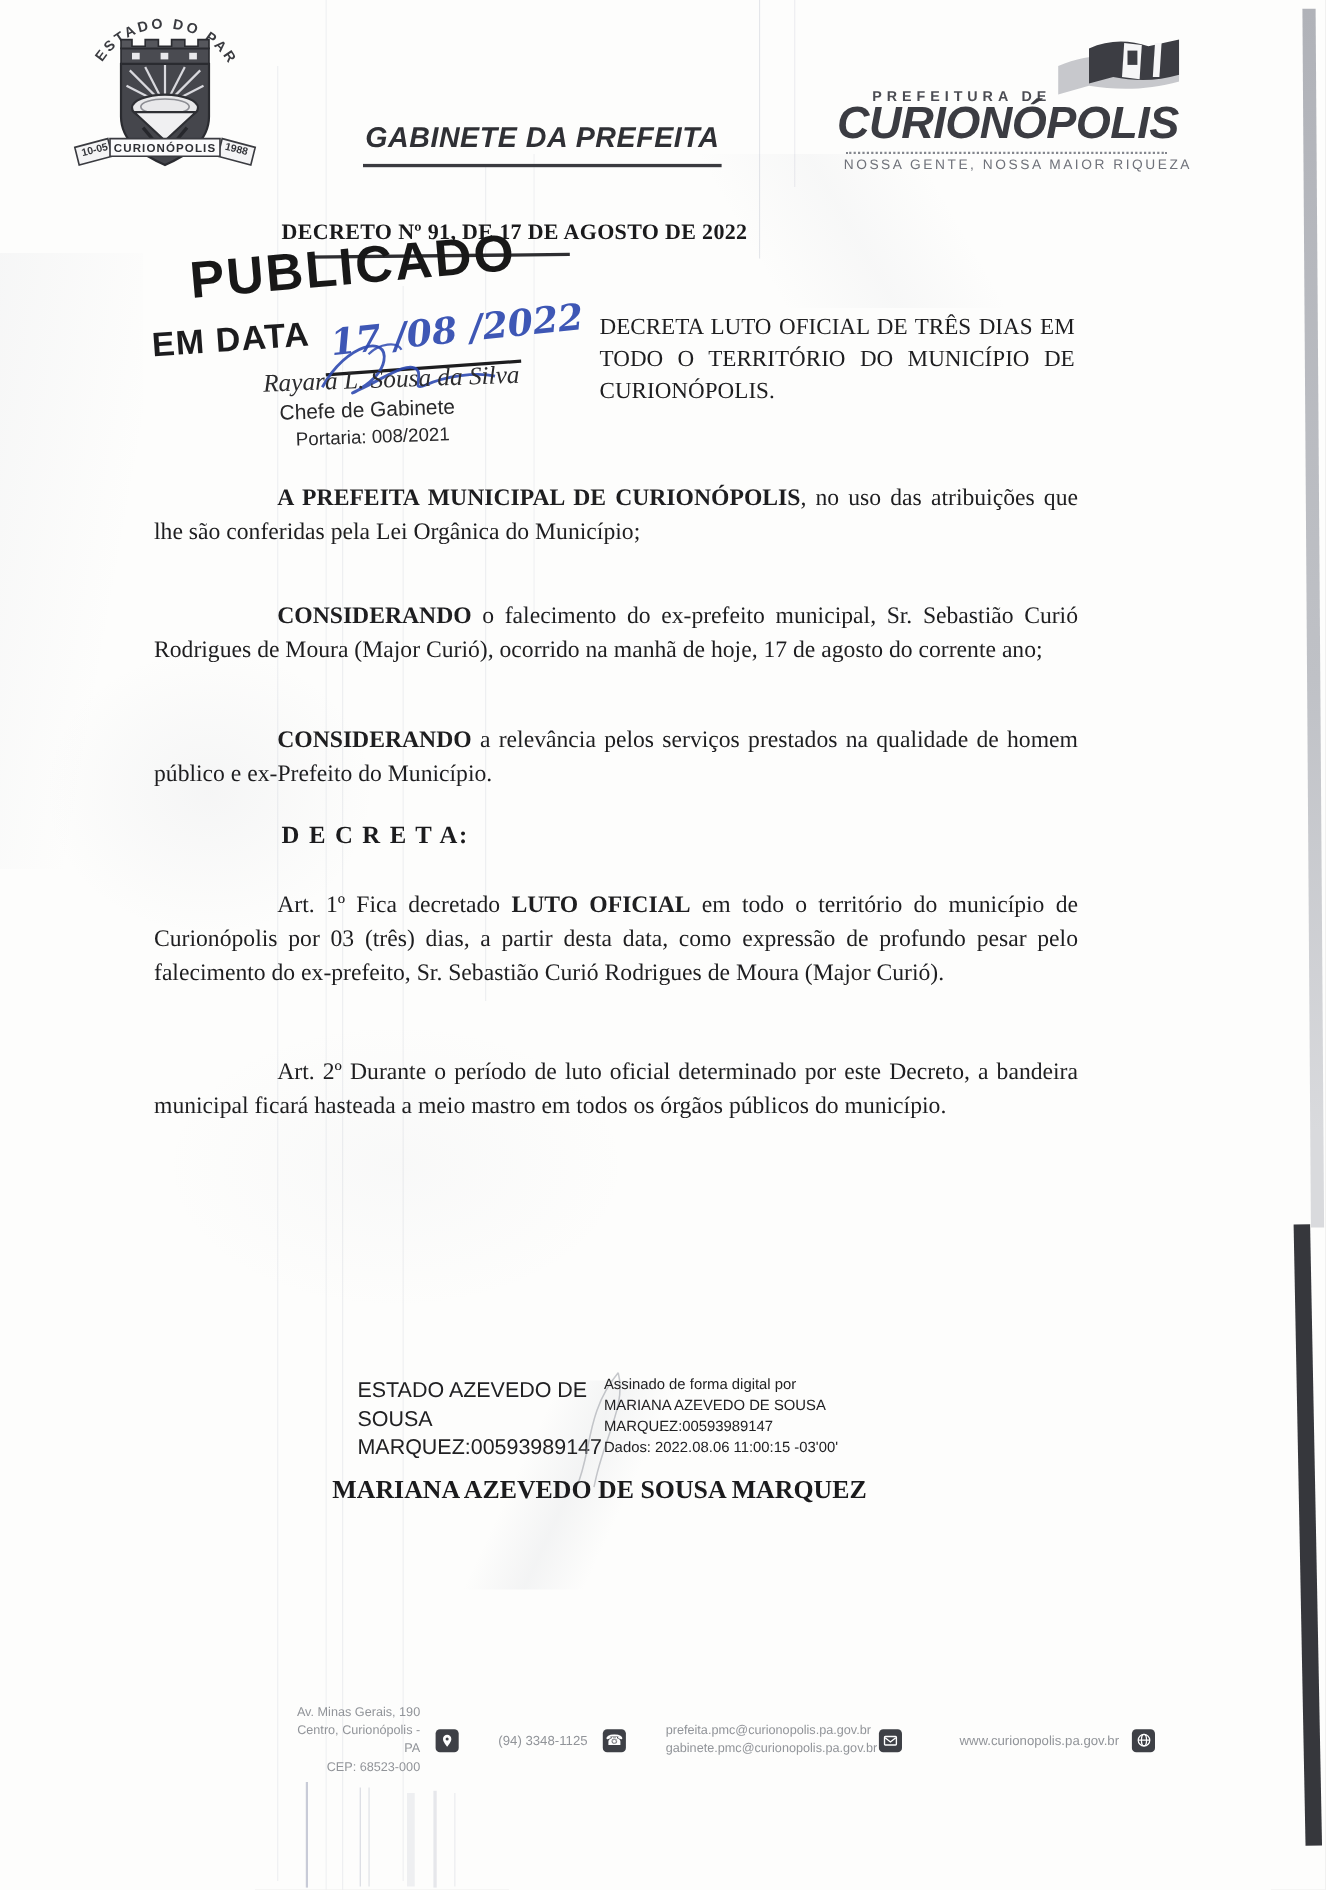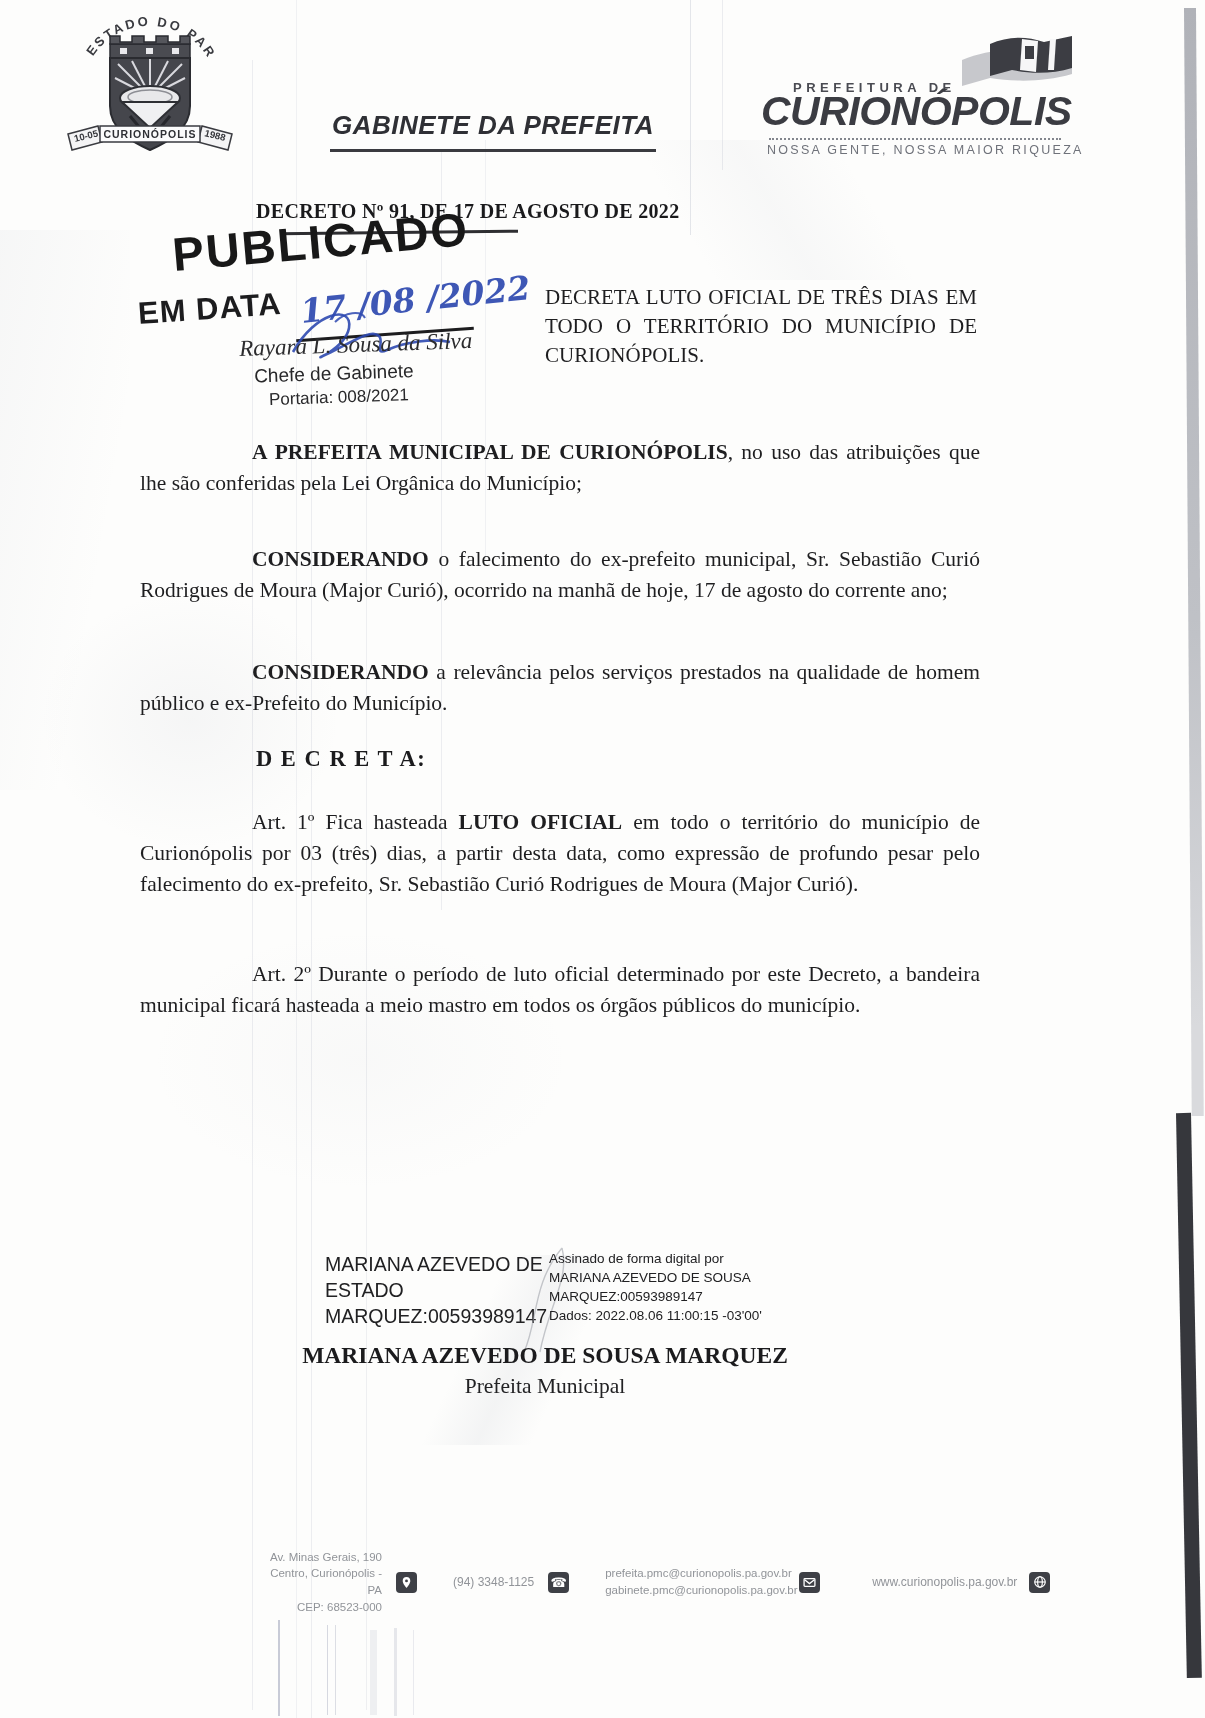--- a/index.html
+++ b/index.html
@@ -237,41 +237,40 @@
   <div class="ementa">DECRETA LUTO OFICIAL DE TRÊS DIAS EM TODO O TERRITÓRIO DO MUNICÍPIO DE CURIONÓPOLIS.</div>
 
   <div class="para p1"><b>A PREFEITA MUNICIPAL DE CURIONÓPOLIS</b><span>, no uso das atribuições que lhe são conferidas pela Lei Orgânica do Município;</span></div>
 
   <div class="para p2"><b>CONSIDERANDO</b><span> o falecimento do ex-prefeito municipal, Sr. Sebastião Curió Rodrigues de Moura (Major Curió), ocorrido na manhã de hoje, 17 de agosto do corrente ano;</span></div>
 
   <div class="para p3"><b>CONSIDERANDO</b><span> a relevância pelos serviços prestados na qualidade de homem público e ex-Prefeito do Município.</span></div>
 
   <div class="decreta">D E C R E T A:</div>
 
-  <div class="para art1"><span>Art. 1º Fica hasteada </span><b>LUTO OFICIAL</b><span> em todo o território do município de Curionópolis por 03 (três) dias, a partir desta data, como expressão de profundo pesar pelo falecimento do ex-prefeito, Sr. Sebastião Curió Rodrigues de Moura (Major Curió).</span></div>
+  <div class="para art1"><span>Art. 1º Fica decretado </span><b>LUTO OFICIAL</b><span> em todo o território do município de Curionópolis por 03 (três) dias, a partir desta data, como expressão de profundo pesar pelo falecimento do ex-prefeito, Sr. Sebastião Curió Rodrigues de Moura (Major Curió).</span></div>
 
   <div class="para art2">Art. 2º Durante o período de luto oficial determinado por este Decreto, a bandeira municipal ficará hasteada a meio mastro em todos os órgãos públicos do município.</div>
 
 
 
-  <div class="dsig-left">MARIANA AZEVEDO DE ESTADO MARQUEZ:00593989147</div>
+  <div class="dsig-left">ESTADO AZEVEDO DE SOUSA MARQUEZ:00593989147</div>
 
   <svg class="dsig-flourish" viewBox="0 0 62 112">
     <path d="M44,4 C14,40 20,78 6,108 M44,4 C52,34 30,64 22,108" fill="none" stroke="#9a9da5" stroke-width="1.4"></path>
   </svg>
 
   <div class="dsig-right">
     <div>Assinado de forma digital por</div>
     <div>MARIANA AZEVEDO DE SOUSA</div>
     <div>MARQUEZ:00593989147</div>
     <div>Dados: 2022.08.06 11:00:15 -03'00'</div>
   </div>
 
   <div class="mayor-name">MARIANA AZEVEDO DE SOUSA MARQUEZ</div>
-  <div class="mayor-role">Prefeita Municipal</div>
 
   <div class="footer">
     <div class="f-address">
       <div>Av. Minas Gerais, 190</div>
       <div>Centro, Curionópolis - PA</div>
       <div>CEP: 68523-000</div>
     </div>
     <div class="gap14"></div>
     <div class="f-icon">
       <svg width="13" height="13" viewBox="0 0 24 24">

